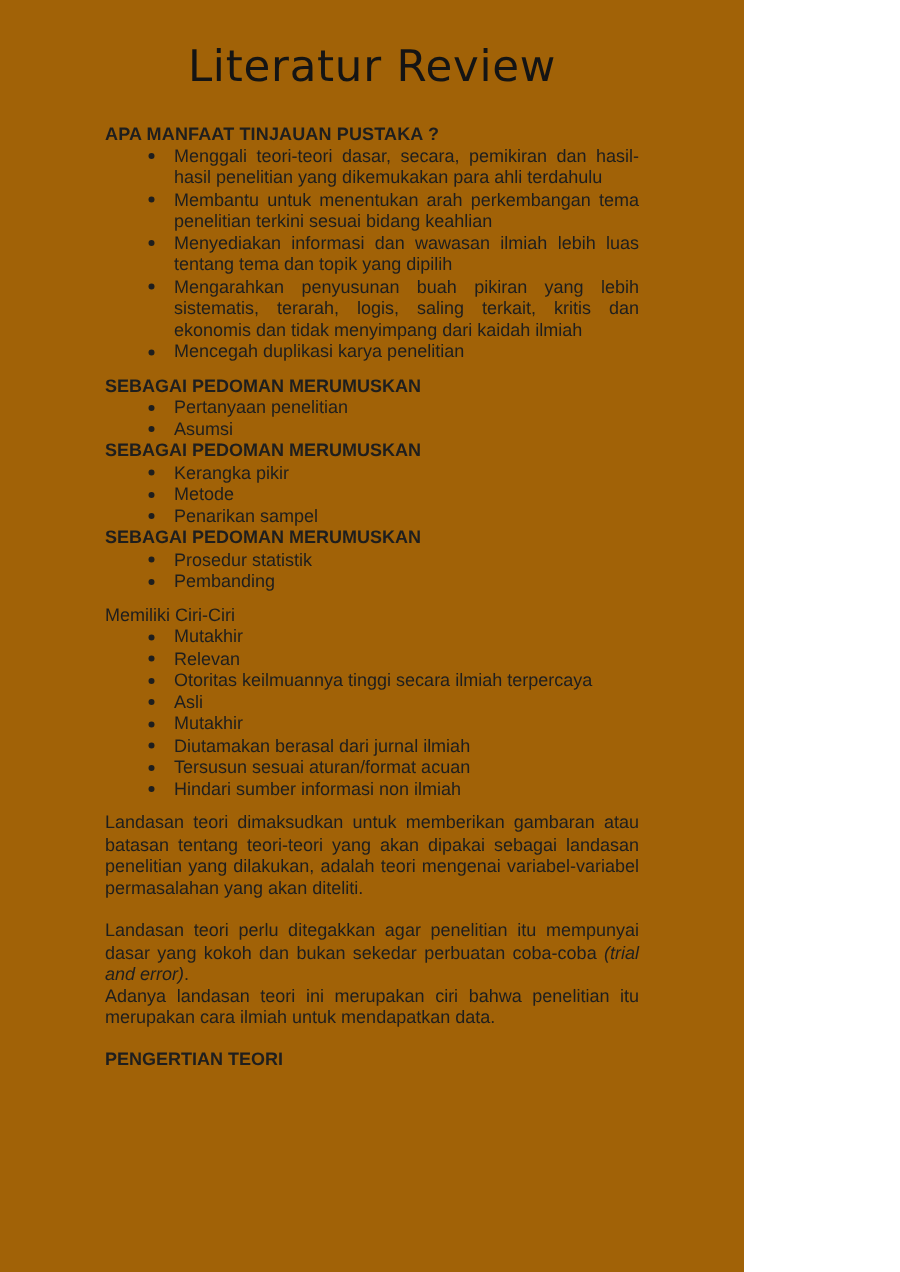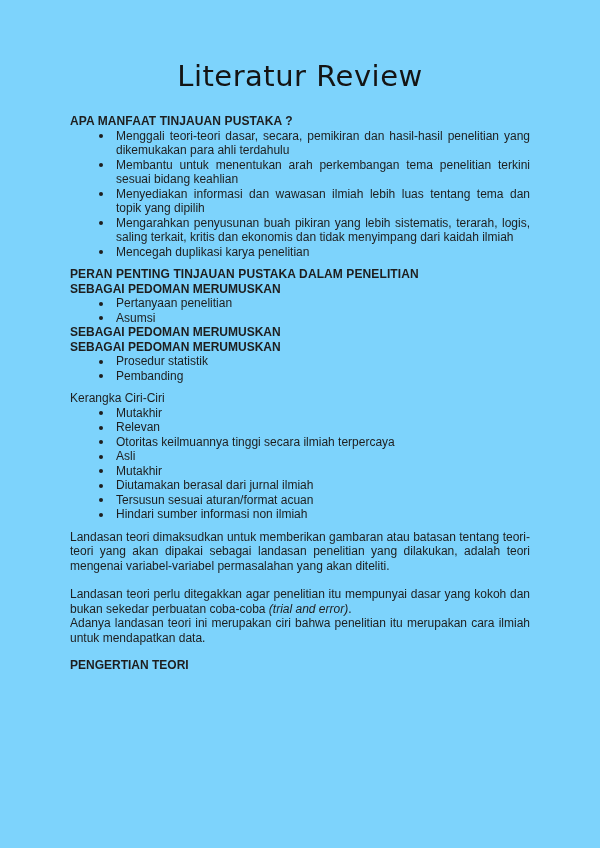--- a/index.html
+++ b/index.html
@@ -1,24 +1,24 @@
 <!DOCTYPE html>
 <html><head>
 <meta charset="utf-8">
 <style>
   * { margin: 0; padding: 0; box-sizing: border-box; }
   html, body { width: 600px; }
   body { font-family: "Liberation Sans", sans-serif; }
 
   .page {
-    width: 600px;
+    width: 496px;
     height: 848px;
-    background: #7dd3fc;
+    background: #a16207;
     color: #1e1e1e;
-    padding: 56px 70px 0 70px;
+    padding: 24px 70px 0 70px;
     overflow: hidden;
   }
 
   .doc-title {
     font-family: "DejaVu Sans", sans-serif;
     font-size: 29px;
     line-height: 40px;
     font-weight: 400;
     text-align: center;
     color: #141414;
@@ -84,45 +84,49 @@
       <ul class="bullets">
         <li class="bullet-item">Menggali teori-teori dasar, secara, pemikiran dan hasil-hasil penelitian yang dikemukakan para ahli terdahulu</li>
         <li class="bullet-item">Membantu untuk menentukan arah perkembangan tema penelitian terkini sesuai bidang keahlian</li>
         <li class="bullet-item">Menyediakan informasi dan wawasan ilmiah lebih luas tentang tema dan topik yang dipilih</li>
         <li class="bullet-item">Mengarahkan penyusunan buah pikiran yang lebih sistematis, terarah, logis, saling terkait, kritis dan ekonomis dan tidak menyimpang dari kaidah ilmiah</li>
         <li class="bullet-item">Mencegah duplikasi karya penelitian</li>
       </ul>
     </div>
 
     <div class="sec">
-      <div class="sec-heading">PERAN PENTING TINJAUAN PUSTAKA DALAM PENELITIAN</div>
 
       <div>
         <div class="group-label">SEBAGAI PEDOMAN MERUMUSKAN</div>
         <ul class="bullets">
           <li class="bullet-item">Pertanyaan penelitian</li>
           <li class="bullet-item">Asumsi</li>
         </ul>
       </div>
 
       <div>
         <div class="group-label">SEBAGAI PEDOMAN MERUMUSKAN</div>
+        <ul class="bullets">
+          <li class="bullet-item">Kerangka pikir</li>
+          <li class="bullet-item">Metode</li>
+          <li class="bullet-item">Penarikan sampel</li>
+        </ul>
       </div>
 
       <div>
         <div class="group-label">SEBAGAI PEDOMAN MERUMUSKAN</div>
         <ul class="bullets">
           <li class="bullet-item">Prosedur statistik</li>
           <li class="bullet-item">Pembanding</li>
         </ul>
       </div>
     </div>
 
     <div class="sec">
-      <div class="plain-sub">Kerangka Ciri-Ciri</div>
+      <div class="plain-sub">Memiliki Ciri-Ciri</div>
       <ul class="bullets">
         <li class="bullet-item">Mutakhir</li>
         <li class="bullet-item">Relevan</li>
         <li class="bullet-item">Otoritas keilmuannya tinggi secara ilmiah terpercaya</li>
         <li class="bullet-item">Asli</li>
         <li class="bullet-item">Mutakhir</li>
         <li class="bullet-item">Diutamakan berasal dari jurnal ilmiah</li>
         <li class="bullet-item">Tersusun sesuai aturan/format acuan</li>
         <li class="bullet-item">Hindari sumber informasi non ilmiah</li>
       </ul>

